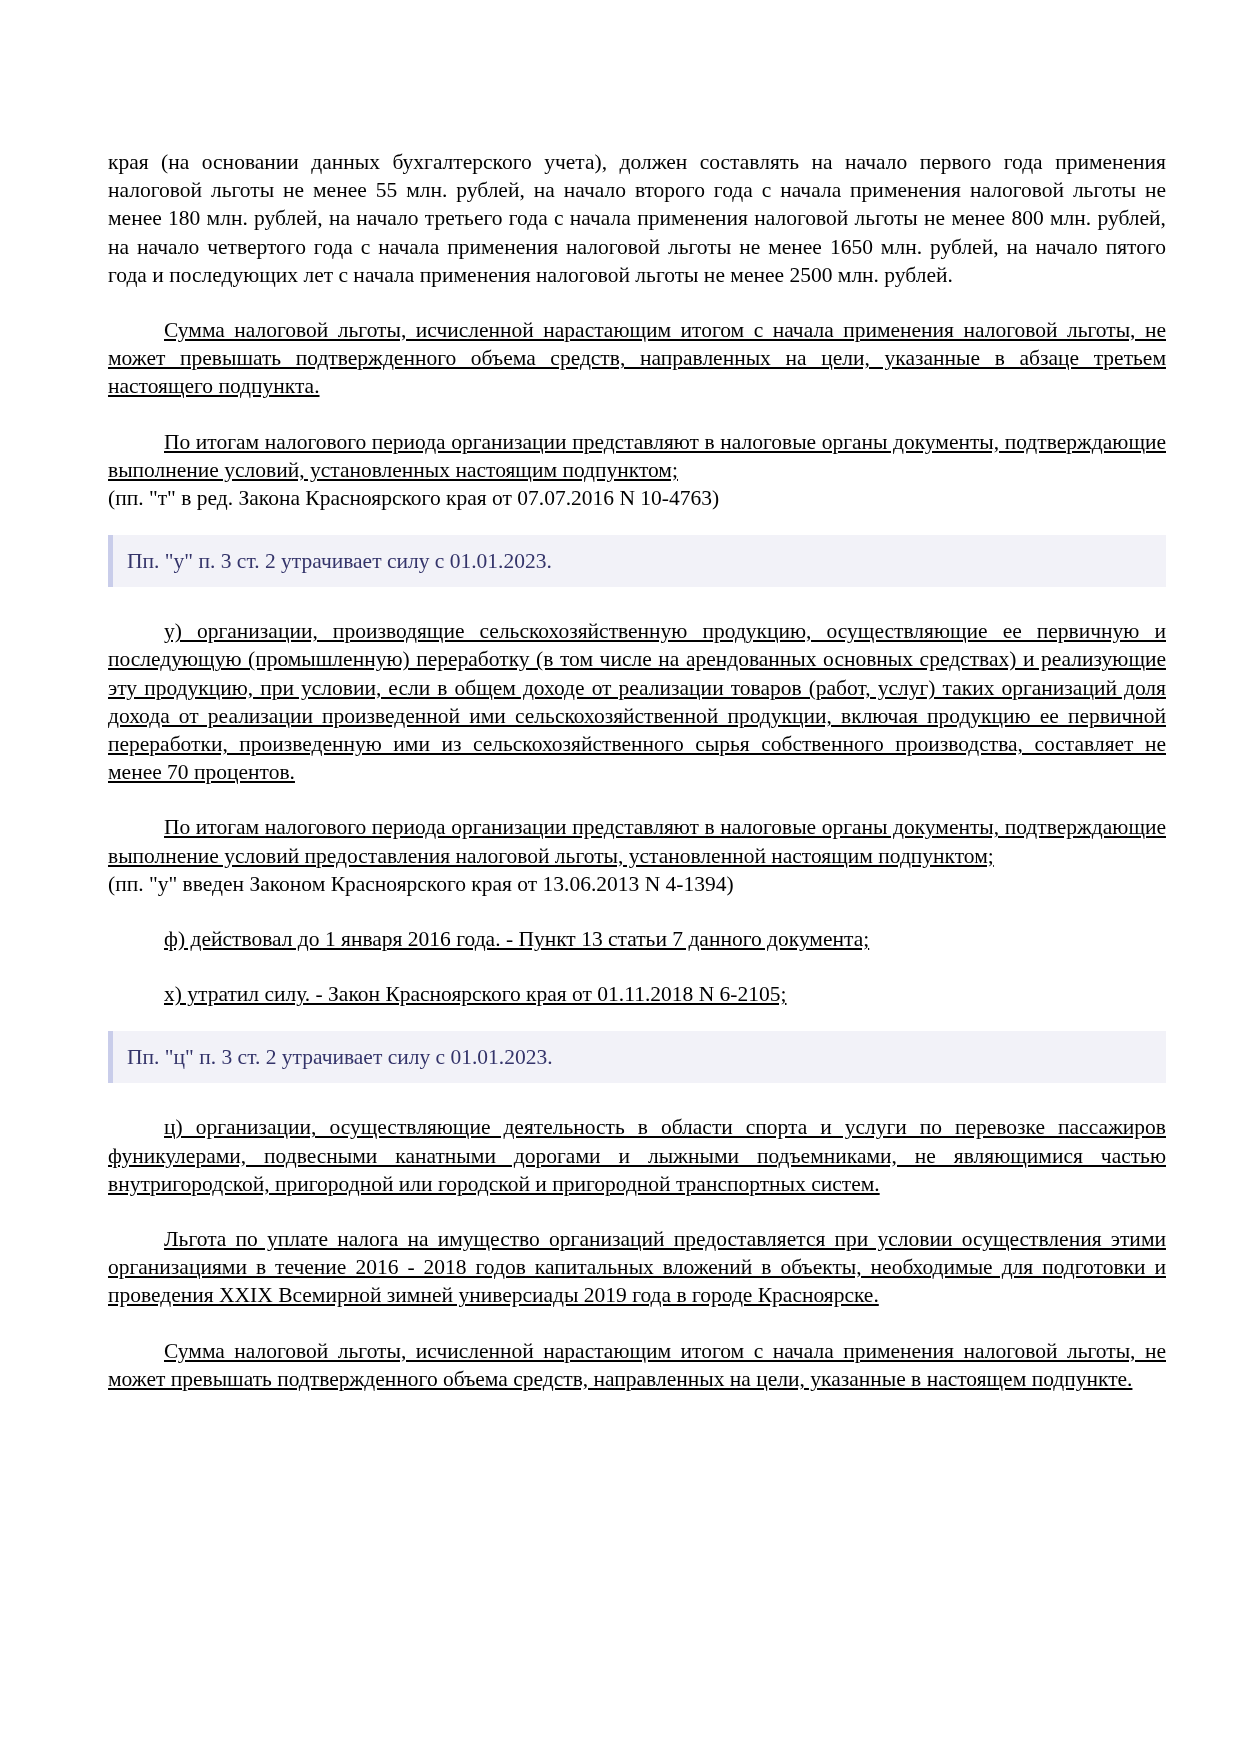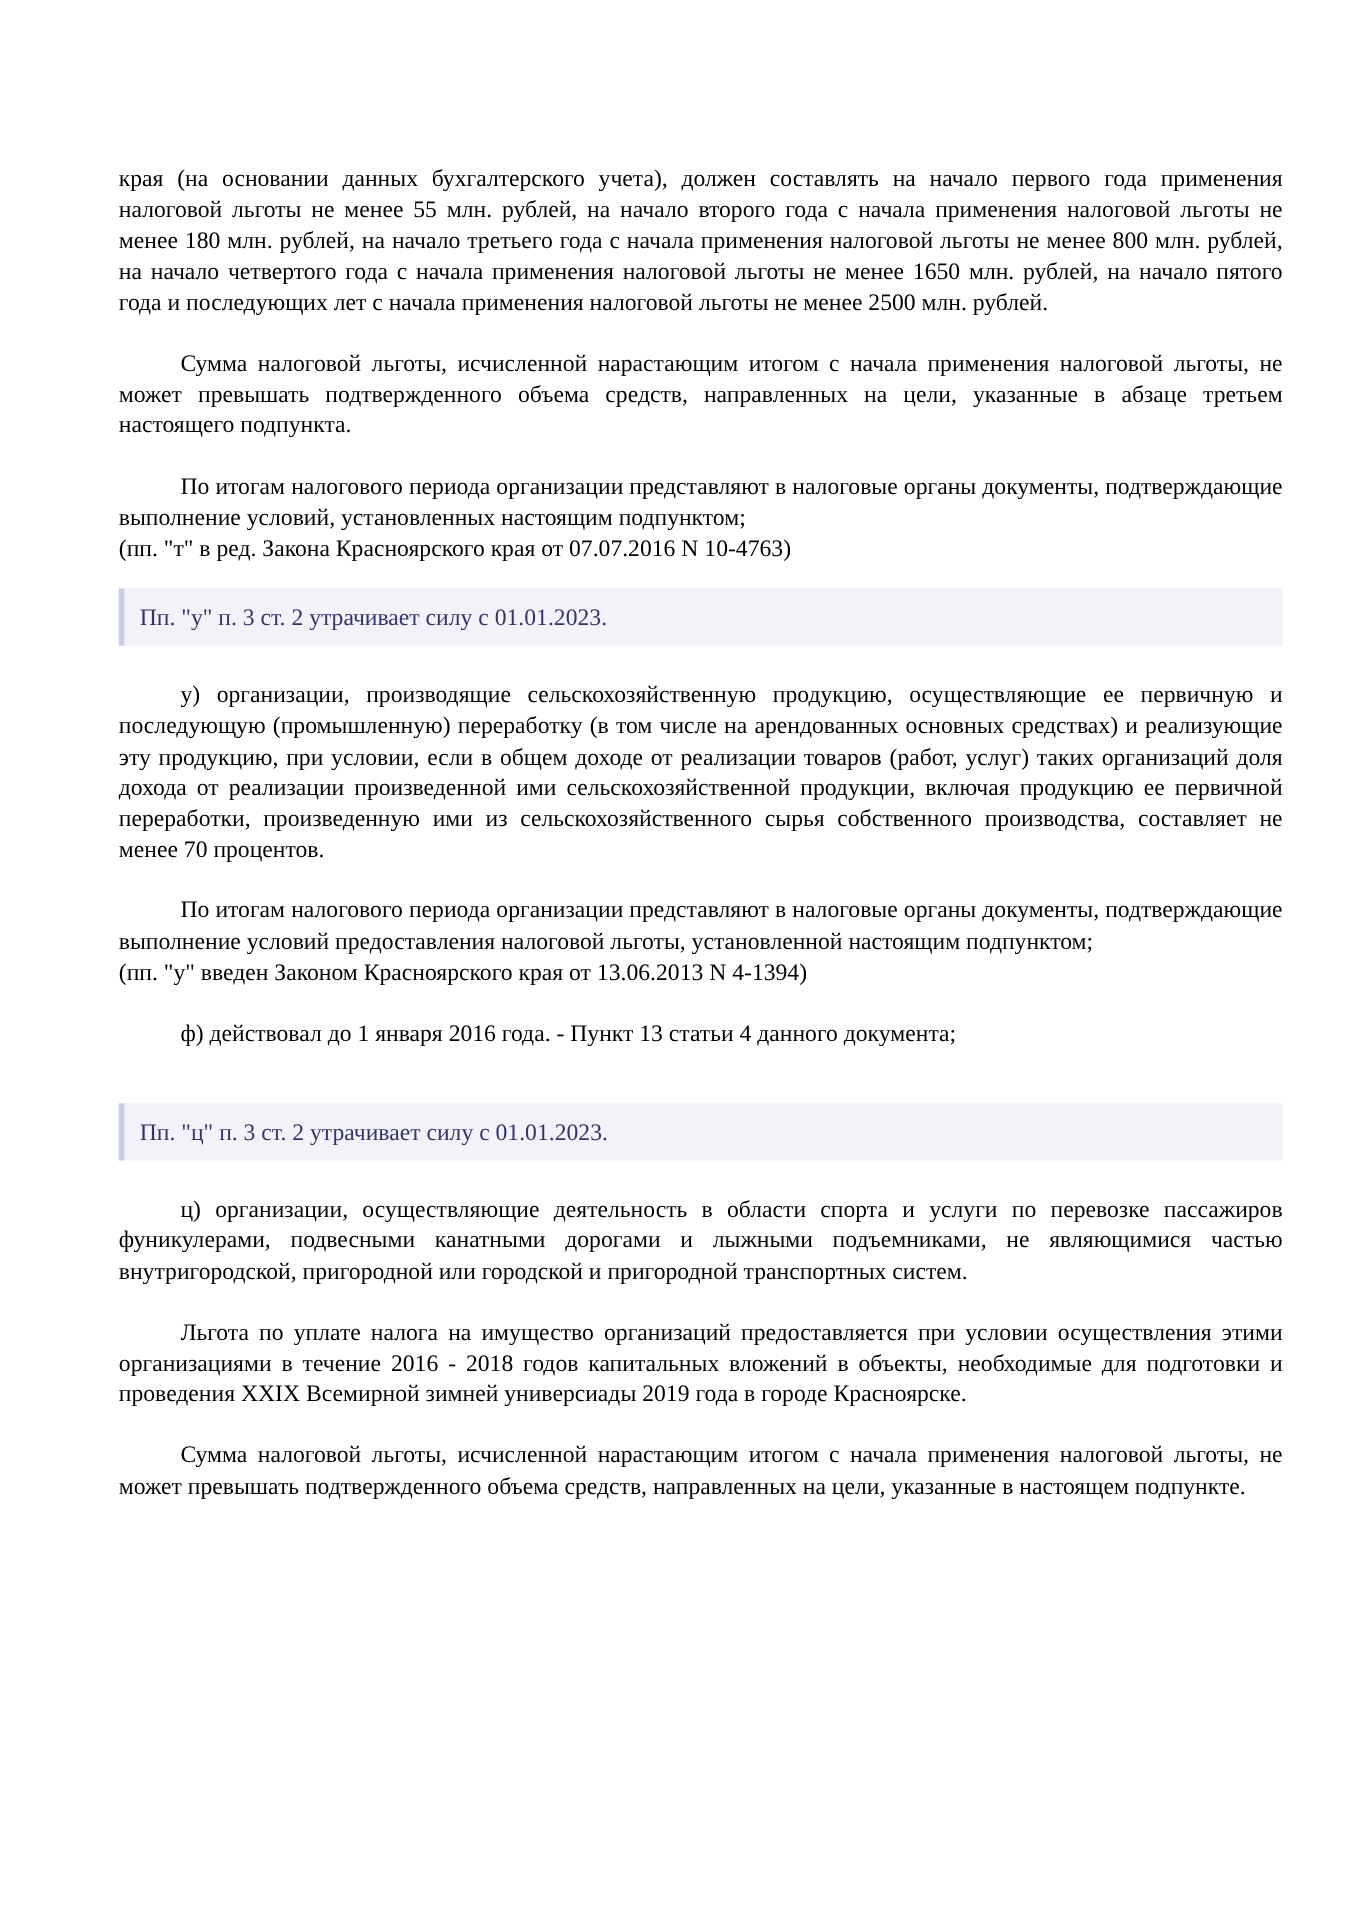--- a/index.html
+++ b/index.html
@@ -6,21 +6,21 @@
     body {
       width: 1240px; height: 1754px; position: relative; overflow: hidden;
       font-family: "Liberation Serif", "DejaVu Serif", serif;
       color: #000000;
     }
     .page {
       position: absolute; left: 108px; top: 148px; width: 1058px;
       font-size: 21.5px; line-height: 28.2px;
     }
     .para { margin: 0; text-align: justify; }
-    .indent { text-indent: 56px; }
+    .indent { text-indent: 56px; text-decoration: underline; }
     .gap { height: 27px; }
     .gap-sm { height: 20px; }
     .note {
       position: relative;
       background: #f2f2f8;
       border-left: 5px solid #c9cdea;
       padding: 12px 14px 12px 14px;
       color: #34346a;
       font-size: 21.5px;
       line-height: 28px;
@@ -47,23 +47,24 @@
   </div>
   <div class="gap" style="height:30px"></div>
 
   <p class="para indent">у) организации, производящие сельскохозяйственную продукцию, осуществляющие ее первичную и последующую (промышленную) переработку (в том числе на арендованных основных средствах) и реализующие эту продукцию, при условии, если в общем доходе от реализации товаров (работ, услуг) таких организаций доля дохода от реализации произведенной ими сельскохозяйственной продукции, включая продукцию ее первичной переработки, произведенную ими из сельскохозяйственного сырья собственного производства, составляет не менее 70 процентов.</p>
   <div class="gap"></div>
 
   <p class="para indent">По итогам налогового периода организации представляют в налоговые органы документы, подтверждающие выполнение условий предоставления налоговой льготы, установленной настоящим подпунктом;</p>
   <p class="para">(пп. "у" введен Законом Красноярского края от 13.06.2013 N 4-1394)</p>
   <div class="gap"></div>
 
-  <p class="para indent">ф) действовал до 1 января 2016 года. - Пункт 13 статьи 4 данного документа;</p>
+  <p class="para indent">ф) действовал до 1 января 2016 года. - Пункт 13 статьи 7 данного документа;</p>
   <div class="gap"></div>
 
+  <p class="para indent">х) утратил силу. - Закон Красноярского края от 01.11.2018 N 6-2105;</p>
   <div class="gap-sm" style="height:23px"></div>
 
   <div class="note">
     <span>Пп. "ц" п. 3 ст. 2 утрачивает силу с 01.01.2023.</span>
   </div>
   <div class="gap" style="height:30px"></div>
 
   <p class="para indent">ц) организации, осуществляющие деятельность в области спорта и услуги по перевозке пассажиров фуникулерами, подвесными канатными дорогами и лыжными подъемниками, не являющимися частью внутригородской, пригородной или городской и пригородной транспортных систем.</p>
   <div class="gap"></div>
 

